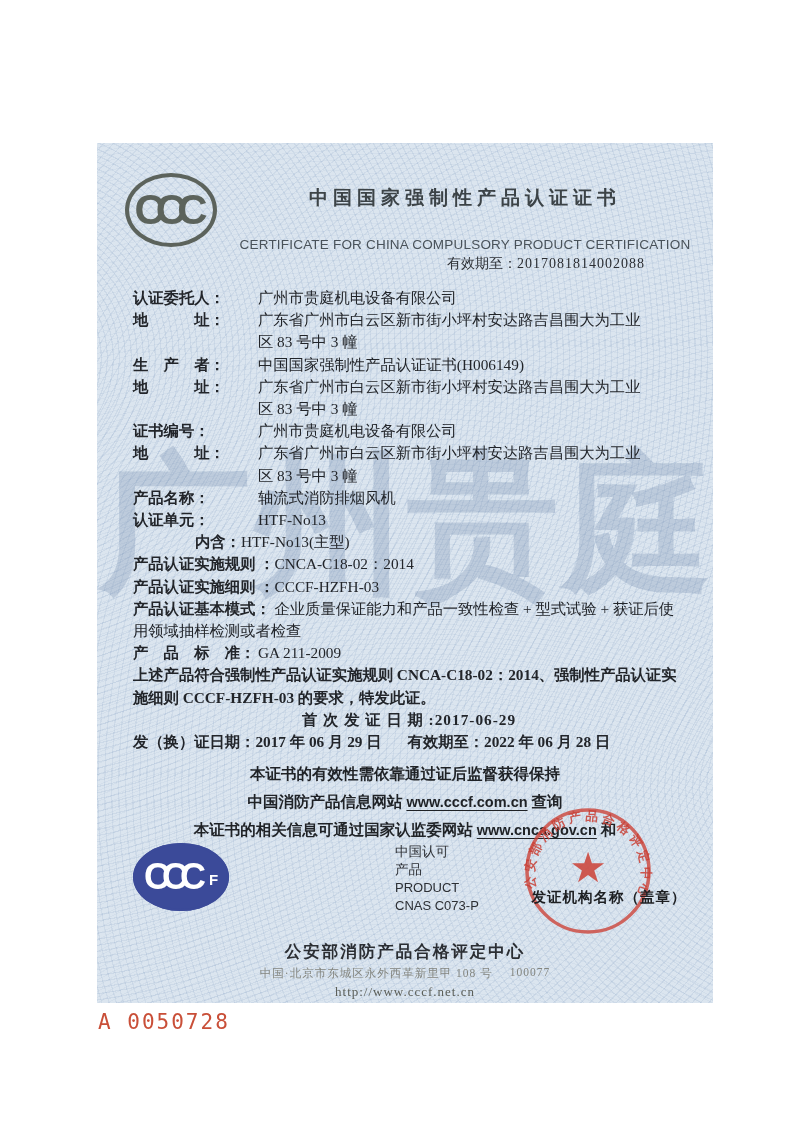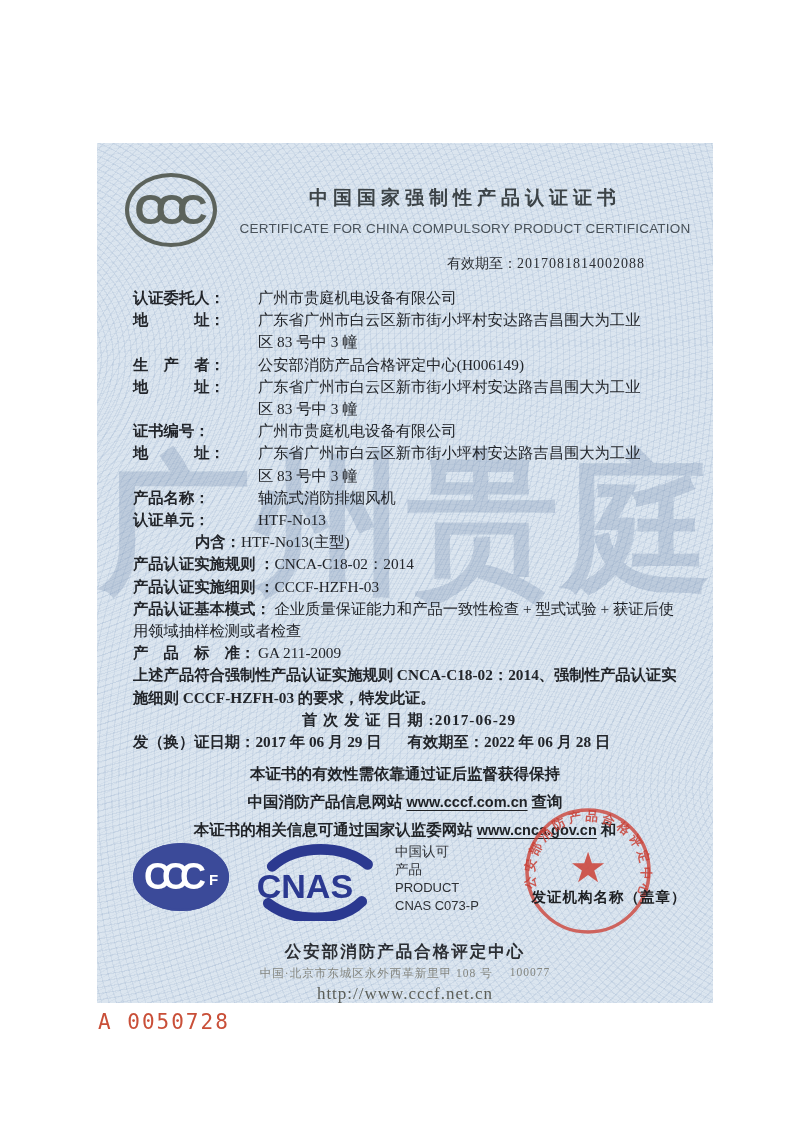--- a/index.html
+++ b/index.html
@@ -64,21 +64,21 @@
     line-height: 1;
   }
   .titles { flex: 1; padding-top: 12px; text-align: center; }
   .title {
     font-size: 19px;
     font-weight: bold;
     letter-spacing: 5px;
     color: #3c4347;
   }
   .subtitle {
-    margin-top: 10px;
+    margin-top: 26px;
     font-family: "Liberation Sans", "DejaVu Sans", sans-serif;
     font-size: 13.5px;
     letter-spacing: 0.2px;
     color: #49525a;
   }
 
   .cert-no {
     position: absolute;
     top: 112px; right: 68px;
     font-size: 14px;
@@ -160,21 +160,21 @@
     color: #2b2e33;
   }
   .footer-addr {
     position: absolute; top: 823px; left: 0; right: 0;
     display: flex; justify-content: center; gap: 17px;
     font-size: 11.5px; letter-spacing: 1px; color: #83857f;
   }
   .footer-url {
     position: absolute; top: 841px; left: 0; right: 0;
     text-align: center;
-    font-size: 17px; letter-spacing: 1px; color: #5b5e58;
+    font-size: 13px; letter-spacing: 1px; color: #5b5e58;
   }
 
   .serial {
     position: absolute; left: 98px; top: 1010px;
     font-family: "DejaVu Sans Mono", monospace;
     font-size: 21px; letter-spacing: 2px;
     color: #c94f38;
   }
 </style>
 </head>
@@ -206,21 +206,21 @@
             <div class="row">
               <span class="lbl">认证委托人：</span>
               <span class="val">广州市贵庭机电设备有限公司</span>
             </div>
             <div class="row">
               <span class="lbl">地　　　址：</span>
               <span class="val">广东省广州市白云区新市街小坪村安达路吉昌围大为工业区 83 号中 3 幢</span>
             </div>
             <div class="row">
               <span class="lbl">生　产　者：</span>
-              <span class="val">公安部消防产品合格评定中心(H006149)</span>
+              <span class="val">中国国家强制性产品认证证书(H006149)</span>
             </div>
             <div class="row">
               <span class="lbl">地　　　址：</span>
               <span class="val">广东省广州市白云区新市街小坪村安达路吉昌围大为工业区 83 号中 3 幢</span>
             </div>
             <div class="row">
               <span class="lbl">证书编号：</span>
               <span class="val">广州市贵庭机电设备有限公司</span>
             </div>
             <div class="row">
@@ -273,27 +273,20 @@
         <div>本证书的有效性需依靠通过证后监督获得保持</div>
         <div><span>中国消防产品信息网站 </span><span class="url">www.cccf.com.cn</span><span> 查询</span></div>
         <div><span>本证书的相关信息可通过国家认监委网站 </span><span class="url">www.cnca.gov.cn</span><span> 和</span></div>
       </div>
 
       <div class="cccf-logo">
         <span class="ccc">CCC</span>
         <span class="f">F</span>
       </div>
 
-      <div class="cnas-logo">
-        <svg width="146" height="80" viewBox="0 0 150 82">
-          <path d="M 30 26 C 56 2 104 4 128 24" stroke="#2b3990" stroke-width="11" fill="none" stroke-linecap="round"></path>
-          <text x="14" y="58" font-family="Liberation Sans, sans-serif" font-weight="bold" font-size="35" fill="#2b3990">CNAS</text>
-          <path d="M 26 64 C 52 84 100 84 122 62" stroke="#2b3990" stroke-width="11" fill="none" stroke-linecap="round"></path>
-        </svg>
-      </div>
 
       <div class="accred">
         <div>中国认可</div>
         <div>产品</div>
         <div class="en">PRODUCT</div>
         <div class="en">CNAS C073-P</div>
       </div>
 
       <div class="seal">
         <svg width="130" height="130" viewBox="0 0 130 130">

